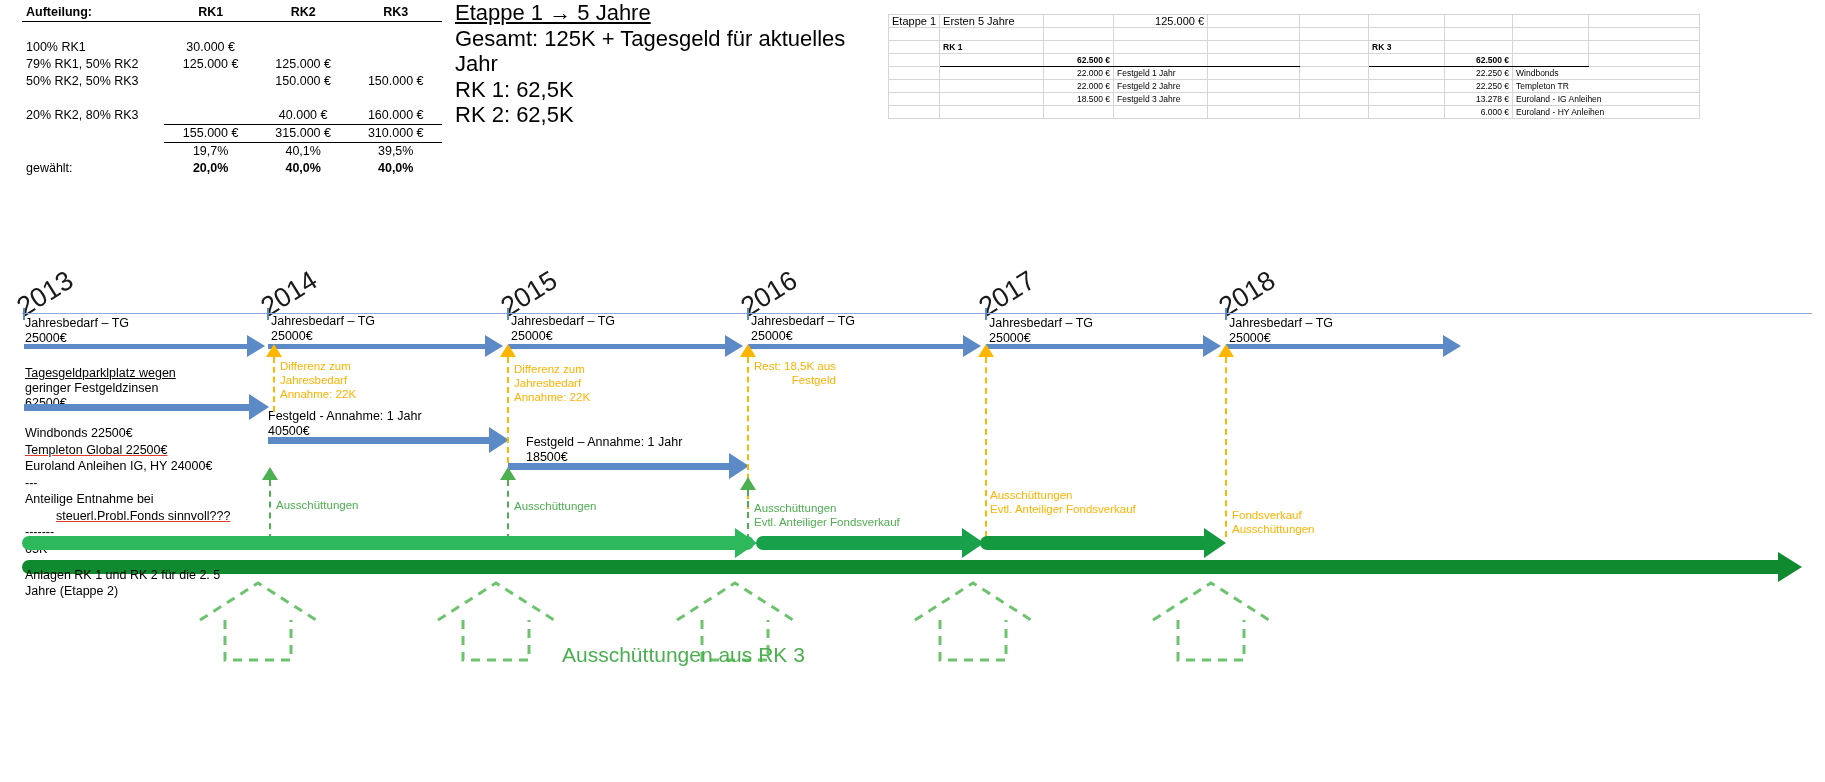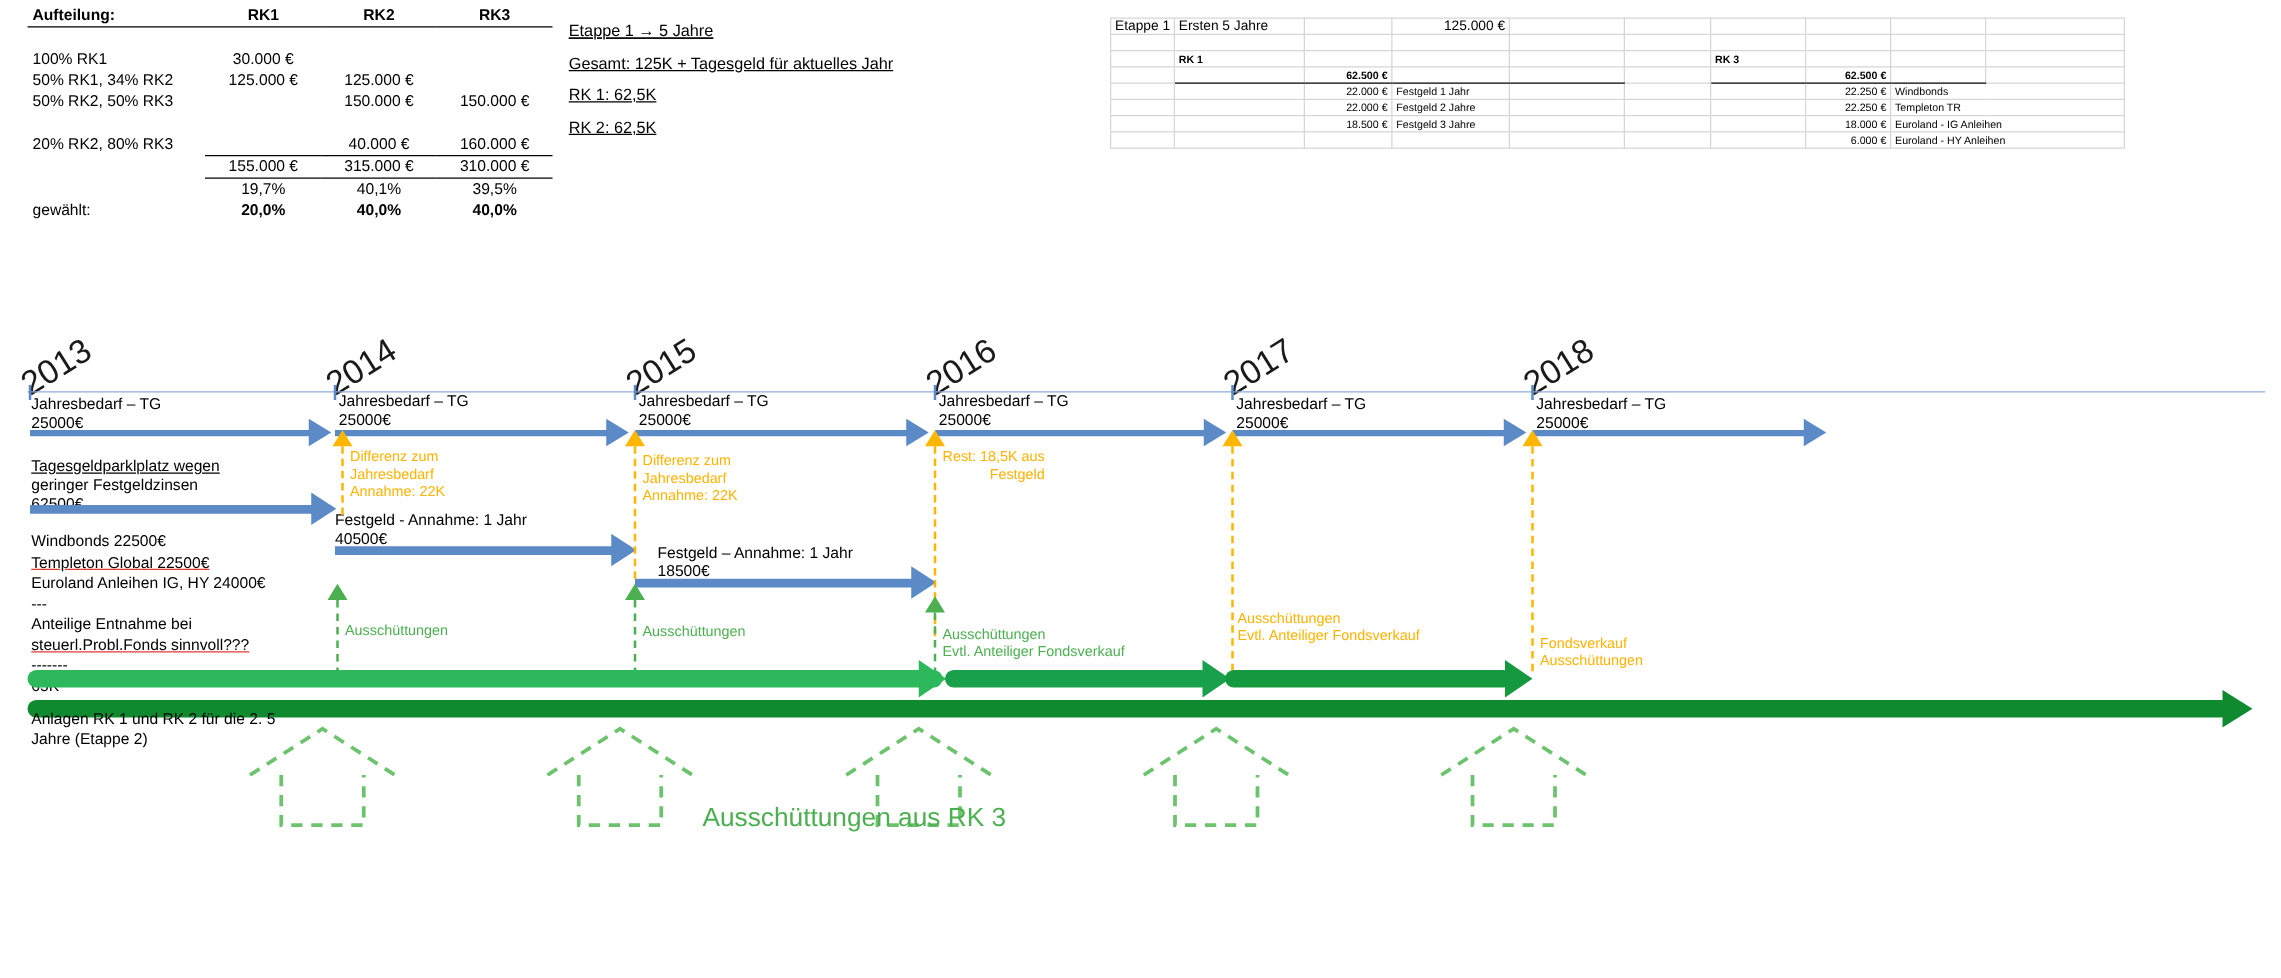--- a/index.html
+++ b/index.html
@@ -20,21 +20,21 @@
   #alloc-table th{font-weight:bold;text-align:center;font-size:12.5px;}
   .c-lbl{width:140px;text-align:left;}
   .c-num{text-align:center;width:92px;}
   .hdr-rule td,.hdr-rule th{border-bottom:1.6px solid #000;}
   .rule-top{border-top:1.2px solid #000;}
   .rule-bot{border-bottom:1.2px solid #000;}
   .spacer td{height:11px;line-height:11px;}
   .bold{font-weight:bold;}
 
   
-  #etappe-block{left:455px;top:12px;width:420px;font-size:13px;line-height:25.5px;text-decoration:underline;}
+  #etappe-block{left:455px;top:0;width:420px;font-size:22px;line-height:25.5px;}
   #etappe-block .u{text-decoration:underline;}
 
   
   #sheet{left:888px;top:14px;}
   #sheet table{border-collapse:collapse;font-size:8.5px;table-layout:fixed;}
   #sheet td{border:1px solid #d6d6d6;height:12px;line-height:12px;padding:0 3px;
             overflow:hidden;white-space:nowrap;}
   #sheet .w1{width:44px}
   #sheet .w2{width:84px}
   #sheet .w3{width:50px}
@@ -109,21 +109,21 @@
           <td colspan="4"></td>
         </tr>
 
     <tr>
       <td class="c-lbl">100% RK1</td>
       <td class="c-num">30.000 €</td>
       <td class="c-num"></td>
       <td class="c-num"></td>
     </tr>
     <tr>
-      <td class="c-lbl">50% RK1, 34% RK2</td>
+      <td class="c-lbl">79% RK1, 50% RK2</td>
       <td class="c-num">125.000 €</td>
       <td class="c-num">125.000 €</td>
       <td class="c-num"></td>
     </tr>
     <tr>
       <td class="c-lbl">50% RK2, 50% RK3</td>
       <td class="c-num"></td>
       <td class="c-num">150.000 €</td>
       <td class="c-num">150.000 €</td>
     </tr>
@@ -242,21 +242,21 @@
       <td class="w10" colspan="2">Templeton TR</td>
     </tr>
     <tr>
       <td class="w1"></td>
       <td class="w2"></td>
       <td class="w3 r">18.500 €</td>
       <td class="w4">Festgeld 3 Jahre</td>
       <td class="w5"></td>
       <td class="w6"></td>
       <td class="w7"></td>
-      <td class="w8 r">18.000 €</td>
+      <td class="w8 r">13.278 €</td>
       <td class="w10" colspan="2">Euroland - IG Anleihen</td>
     </tr>
     <tr>
       <td class="w1"></td>
       <td class="w2"></td>
       <td class="w3 r"></td>
       <td class="w4"></td>
       <td class="w5"></td>
       <td class="w6"></td>
       <td class="w7"></td>
@@ -365,21 +365,21 @@
   <div>Fondsverkauf</div>
   <div>Ausschüttungen</div>
 </div>
 
 <div class="abs tl-text" style="left:25px;top:425px;line-height:16.5px;">
   <div>Windbonds  22500€</div>
   <div style="text-decoration:underline;text-decoration-color:#e03c31;">Templeton Global  22500€</div>
   <div>Euroland Anleihen IG, HY 24000€</div>
   <div>---</div>
   <div>Anteilige Entnahme bei</div>
-  <div style="text-decoration:underline;text-decoration-color:#e03c31;">steuerl.Probl.Fonds sinnvoll???</div>
+  <div style="text-decoration:underline;text-decoration-color:#e03c31;margin-left:31px;">steuerl.Probl.Fonds sinnvoll???</div>
   <div>-------</div>
   <div>65K</div>
 </div>
 
 <div class="abs green-head" style="left:262px;top:467px;"></div>
 <div class="abs green-dash" style="left:269px;top:480px;height:60px;"></div>
 <div class="abs green-text" style="left:276px;top:498px;">Ausschüttungen</div>
 
 <div class="abs green-head" style="left:500px;top:467px;"></div>
 <div class="abs green-dash" style="left:507px;top:480px;height:60px;"></div>

